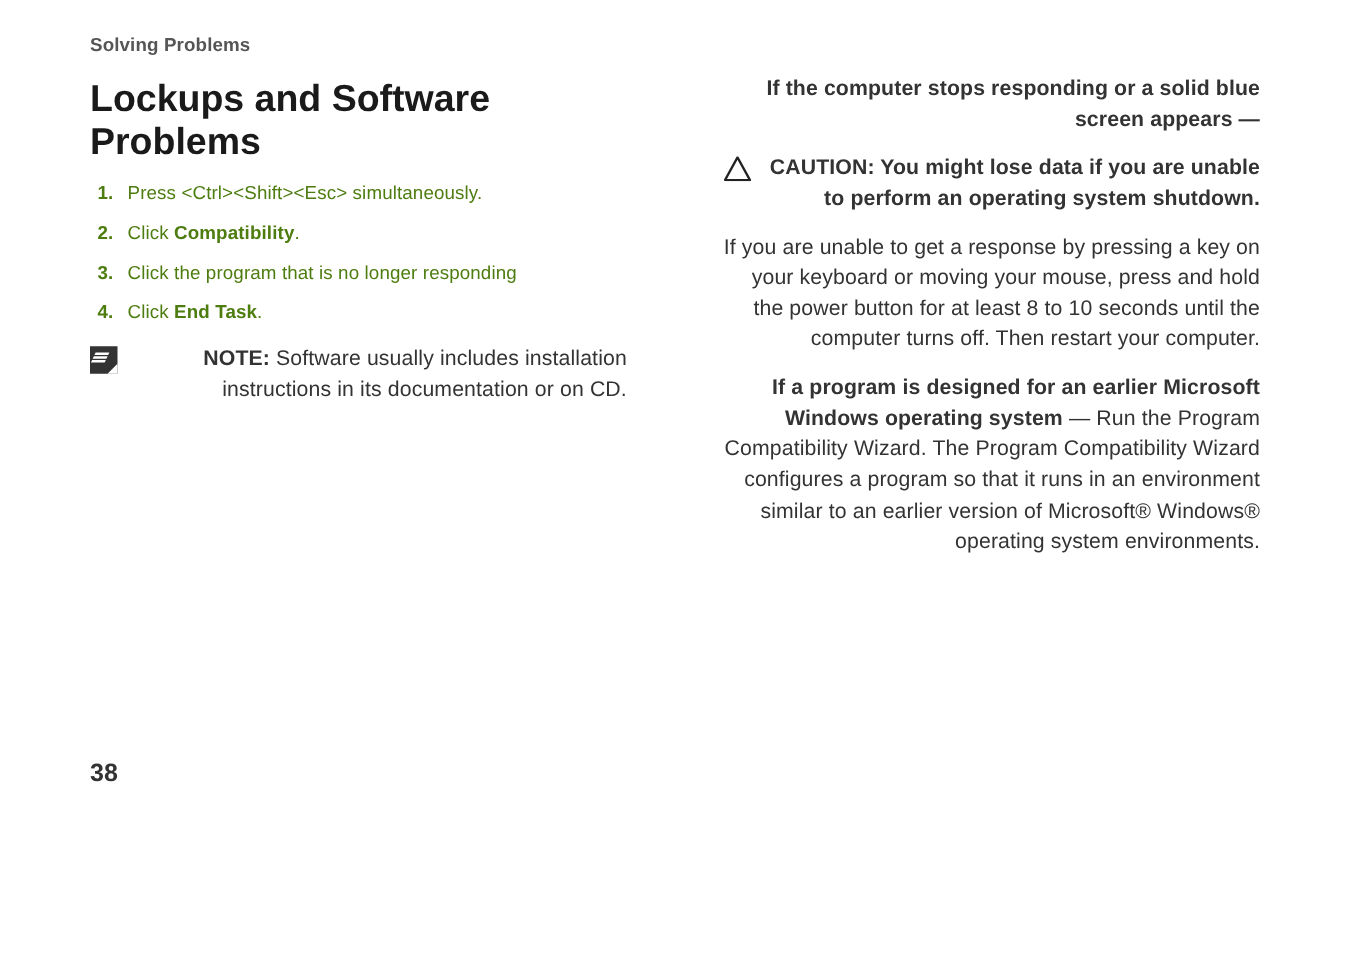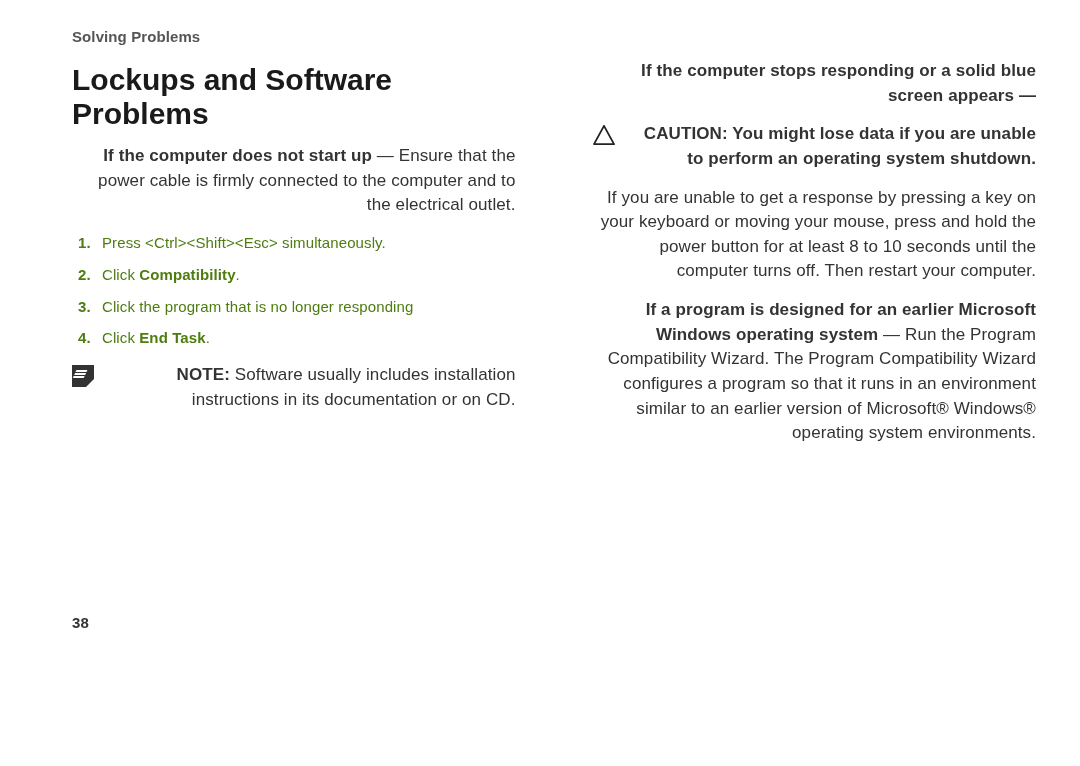--- a/index.html
+++ b/index.html
@@ -10,21 +10,21 @@
     background: #ffffff;
     font-family: Arial, Helvetica, sans-serif;
     color: #222;
     letter-spacing: 0.1px;
   }
   .page {
     position: relative;
     box-sizing: border-box;
     width: 1080px;
     height: 659px;
-    padding: 28px 44px 0 72px;
+    padding: 28px 72px 0 72px;
   }
   .section-header {
     font-weight: bold;
     font-size: 15px;
     color: #555;
     margin: 0 0 14px 0;
   }
   .columns {
     display: flex;
     gap: 77px;
@@ -113,41 +113,38 @@
   .caution-icon {
     width: 22px; height: 20px;
     display: block;
   }
   .caution-icon svg { display:block; }
   .pagenum {
     position: absolute;
     bottom: 28px;
     left: 72px;
     font-weight: bold;
-    font-size: 15px;
+    font-size: 20px;
     color: #333;
     margin-top: 43px;
   }
 </style>
 </head>
 <body>
 
 <div class="page">
 
   <div class="section-header">Solving Problems</div>
 
   <div class="columns">
 
     <div class="col">
 
       <h1 class="title">Lockups and Software Problems</h1>
 
-      <p>
-        <span class="bold">If the computer does not start up</span><span> — Ensure that the power cable is firmly connected to the computer and to the electrical outlet.</span>
-      </p>
 
 
       <ol class="steps">
         <li><span>Press &lt;Ctrl&gt;&lt;Shift&gt;&lt;Esc&gt; simultaneously.</span></li>
         <li><span>Click </span><span class="bold">Compatibility</span><span>.</span></li>
         <li><span>Click the program that is no longer responding</span></li>
         <li><span>Click </span><span class="bold">End Task</span><span>.</span></li>
       </ol>
 
 

